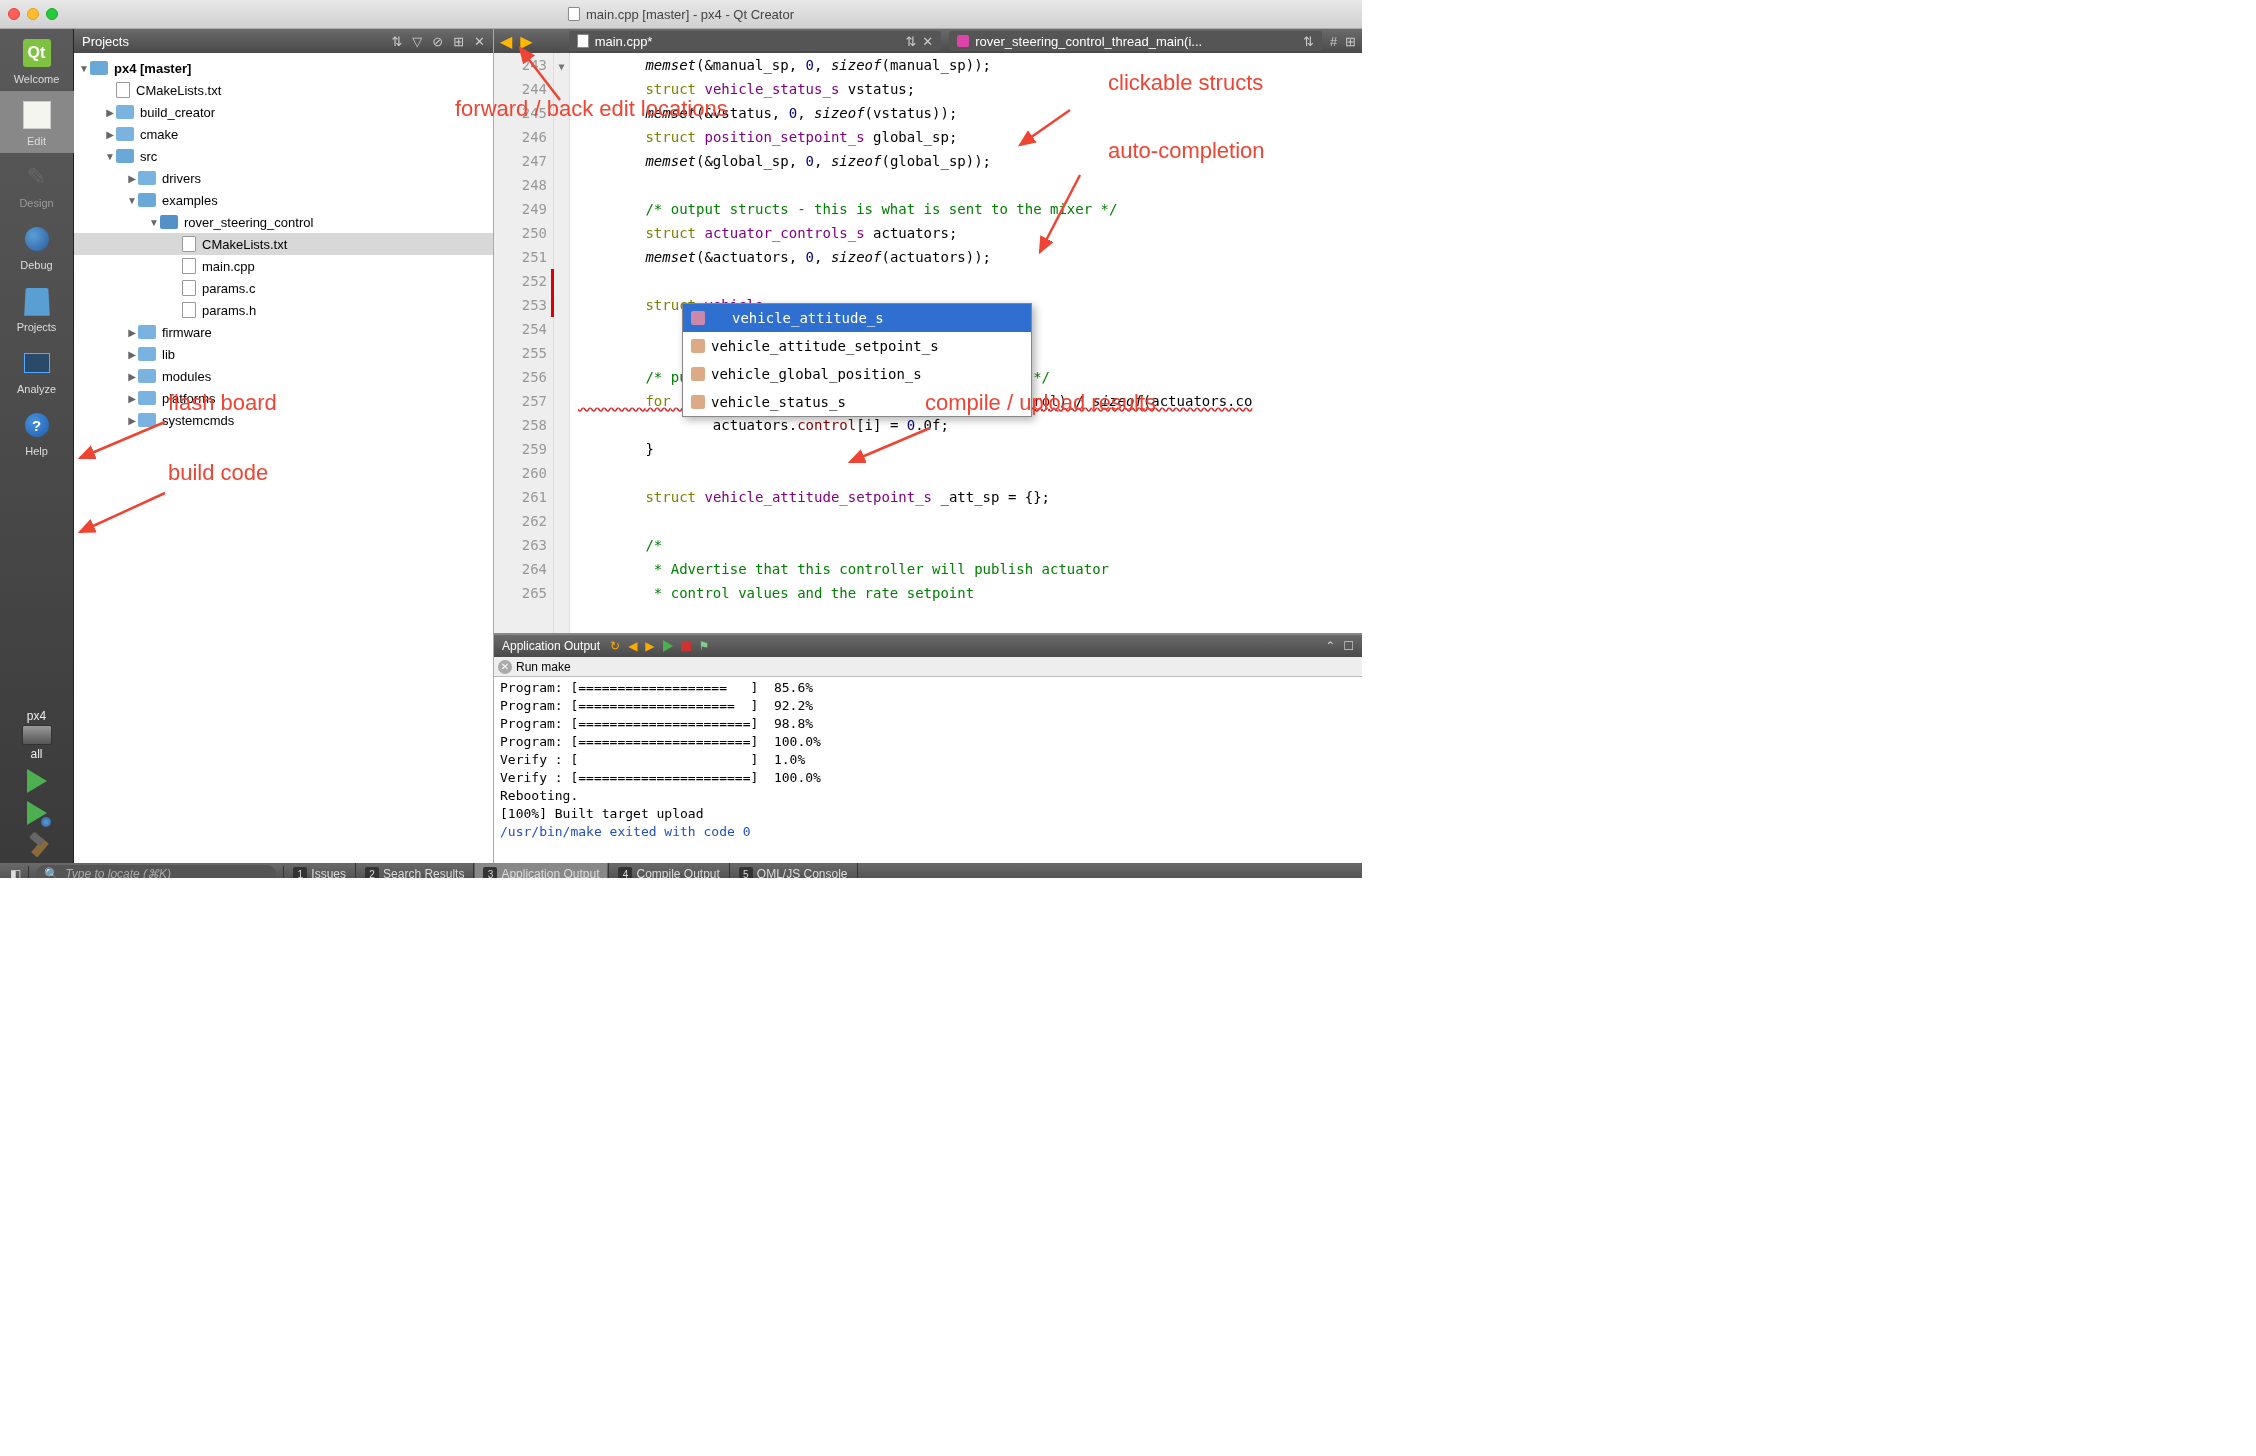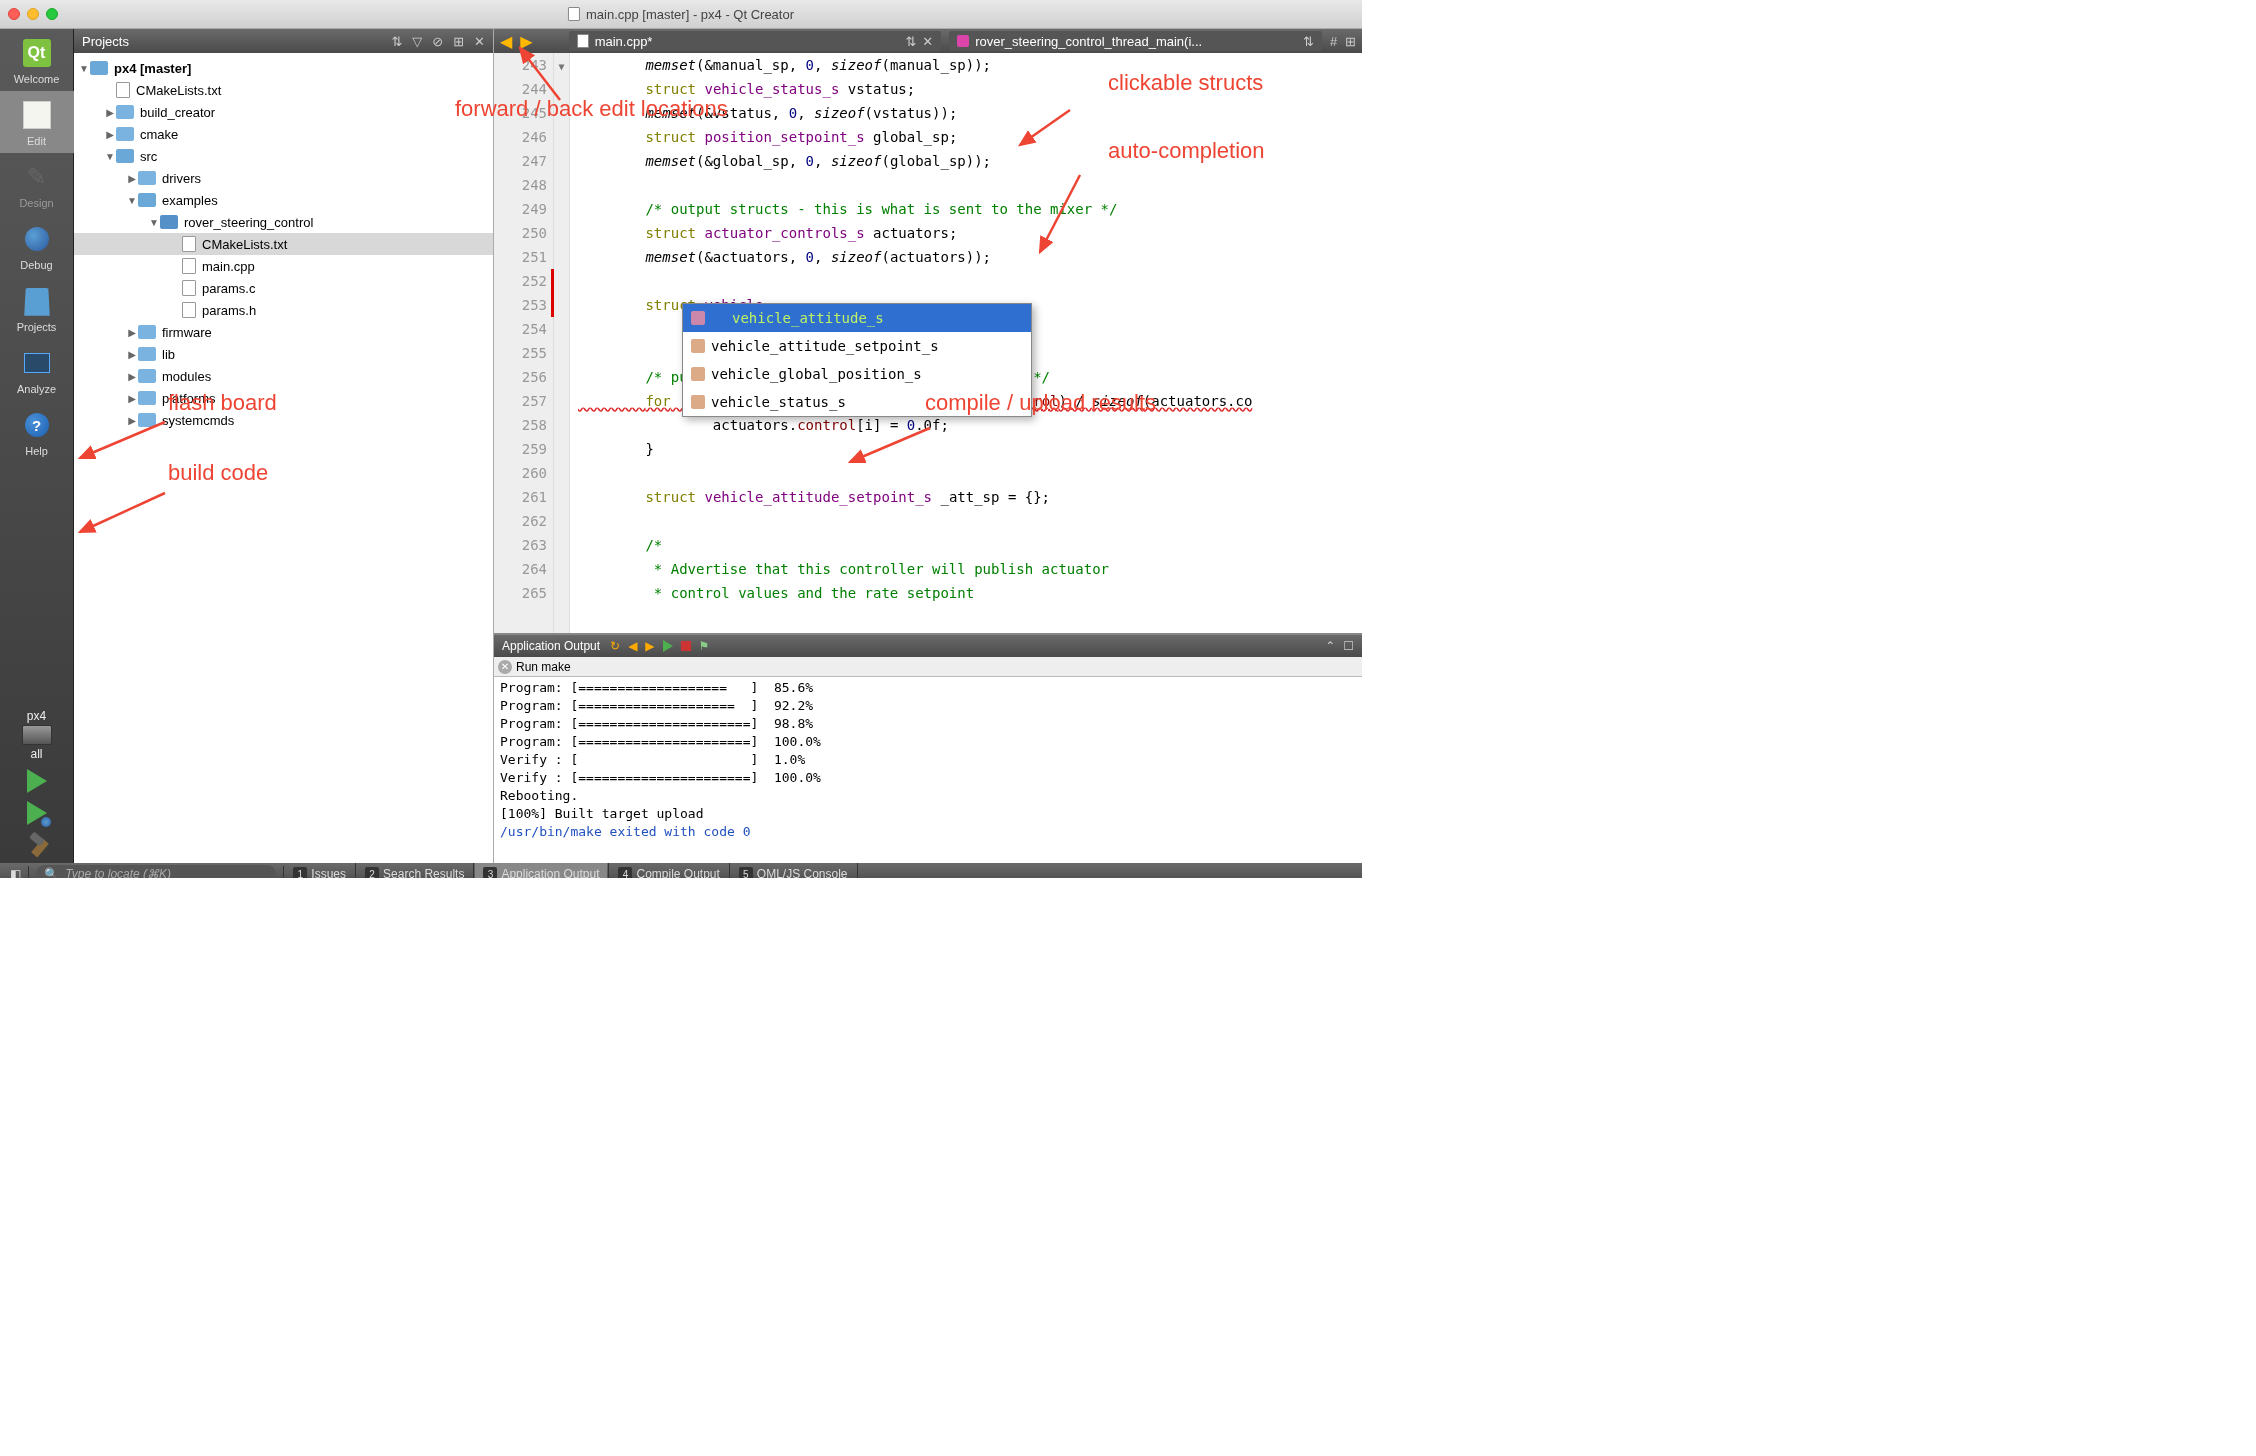--- a/index.html
+++ b/index.html
@@ -75,21 +75,21 @@
     .type { color: #800080; }
     .num { color: #000080; }
     .func { font-style: italic; }
     .comment { color: #008000; }
     .member { color: #800000; }
     .redmark { position: absolute; left: 57px; width: 3px; background: #d00; }
     
     
     .autocomplete { position: absolute; background: #fff; border: 1px solid #888; box-shadow: 3px 3px 8px rgba(0,0,0,.3); font-family: Menlo, monospace; }
     .ac-row { padding: 2px 24px 2px 8px; display: flex; align-items: center; gap: 6px; }
-    .ac-row.sel { background: #2f6fcf; color: #bef264; gap: 27px; }
+    .ac-row.sel { background: #2f6fcf; color: #ffffff; gap: 27px; }
     .ac-icon { width: 14px; height: 14px; border-radius: 2px; }
     .ac-struct { background: #c8a; }
     .ac-struct2 { background: #da8; }
     
     
     .output-panel { height: 230px; border-top: 2px solid #888; display: flex; flex-direction: column; }
     .output-header { height: 22px; background: linear-gradient(#6a6a6a,#4a4a4a); color: #fff; display: flex; align-items: center; padding: 0 8px; gap: 10px; font-size: 12px; }
     .out-icons { display: flex; gap: 8px; align-items: center; }
     .out-play { width:0;height:0;border-left:10px solid #4caf50;border-top:6px solid transparent;border-bottom:6px solid transparent; }
     .out-stop { width: 10px; height: 10px; background: #c33; }

